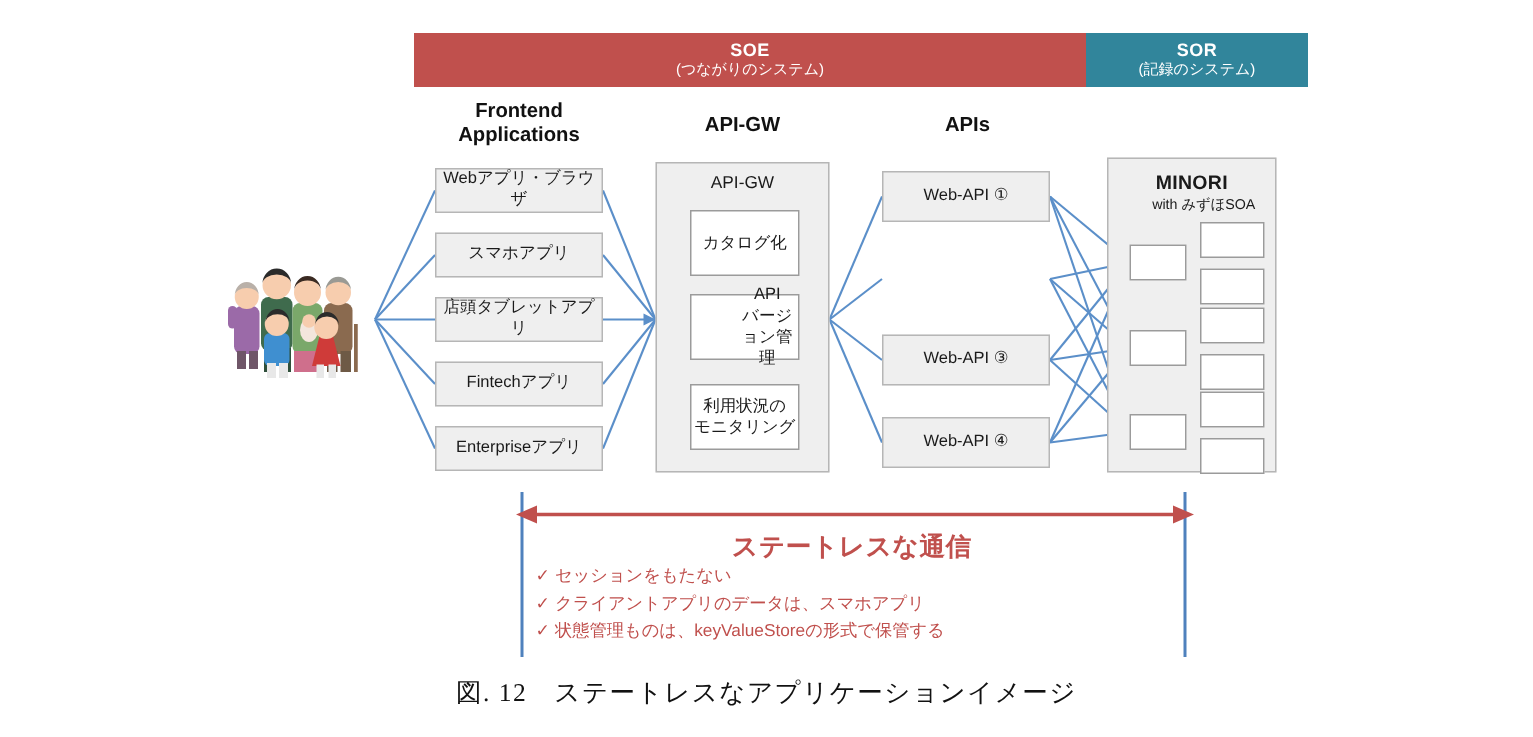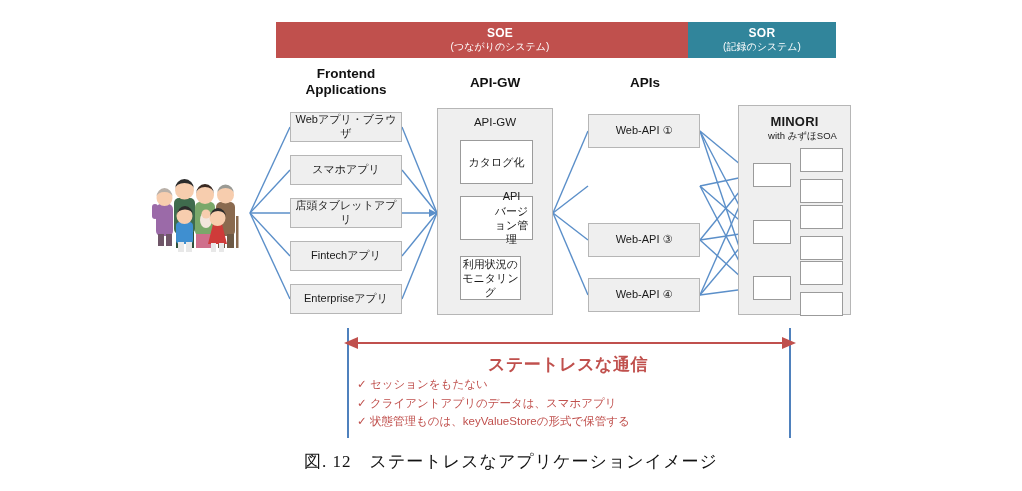--- a/index.html
+++ b/index.html
@@ -44,21 +44,21 @@
 </style>
 </head>
 <body>
 
 <div class="canvas">
 
   <div class="abs banner" style="left:276px;top:22px;width:448px;height:36px;background:#c0504d;">
     <div class="b1">SOE</div>
     <div class="b2">(つながりのシステム)</div>
   </div>
-  <div class="abs banner" style="left:688px;top:22px;width:148px;height:36px;background:#31859b;">
+  <div class="abs banner" style="left:724px;top:22px;width:148px;height:36px;background:#31859b;">
     <div class="b1">SOR</div>
     <div class="b2">(記録のシステム)</div>
   </div>
 
   <div class="abs colhead" style="left:280px;top:66px;width:132px;">
     <div>Frontend</div>
     <div>Applications</div>
   </div>
   <div class="abs colhead" style="left:432px;top:75px;width:126px;">
     <div>API-GW</div>
@@ -189,21 +189,21 @@
   <div class="abs panel" style="left:437px;top:108px;width:116px;height:207px;">
     <div class="panel-title" style="top:7px;">API-GW</div>
   </div>
   <div class="abs wbox" style="left:460px;top:140px;width:73px;height:44px;">
     <span>カタログ化</span>
   </div>
   <div class="abs wbox" style="left:460px;top:196px;width:73px;height:44px;white-space:pre-line;padding-left:30px;">
     <span style="white-space:pre-line;">API
 バージョン管理</span>
   </div>
-  <div class="abs wbox" style="left:460px;top:256px;width:61px;height:44px;">
+  <div class="abs wbox" style="left:460px;top:256px;width:73px;height:44px;">
     <span style="white-space:pre-line;">利用状況の
 モニタリング</span>
   </div>
 
   <div class="abs gbox" style="left:588px;top:114px;width:112px;height:34px;">
     <span>Web-API ①</span>
   </div>
   <div class="abs gbox" style="left:588px;top:223px;width:112px;height:34px;">
     <span>Web-API ③</span>
   </div>

